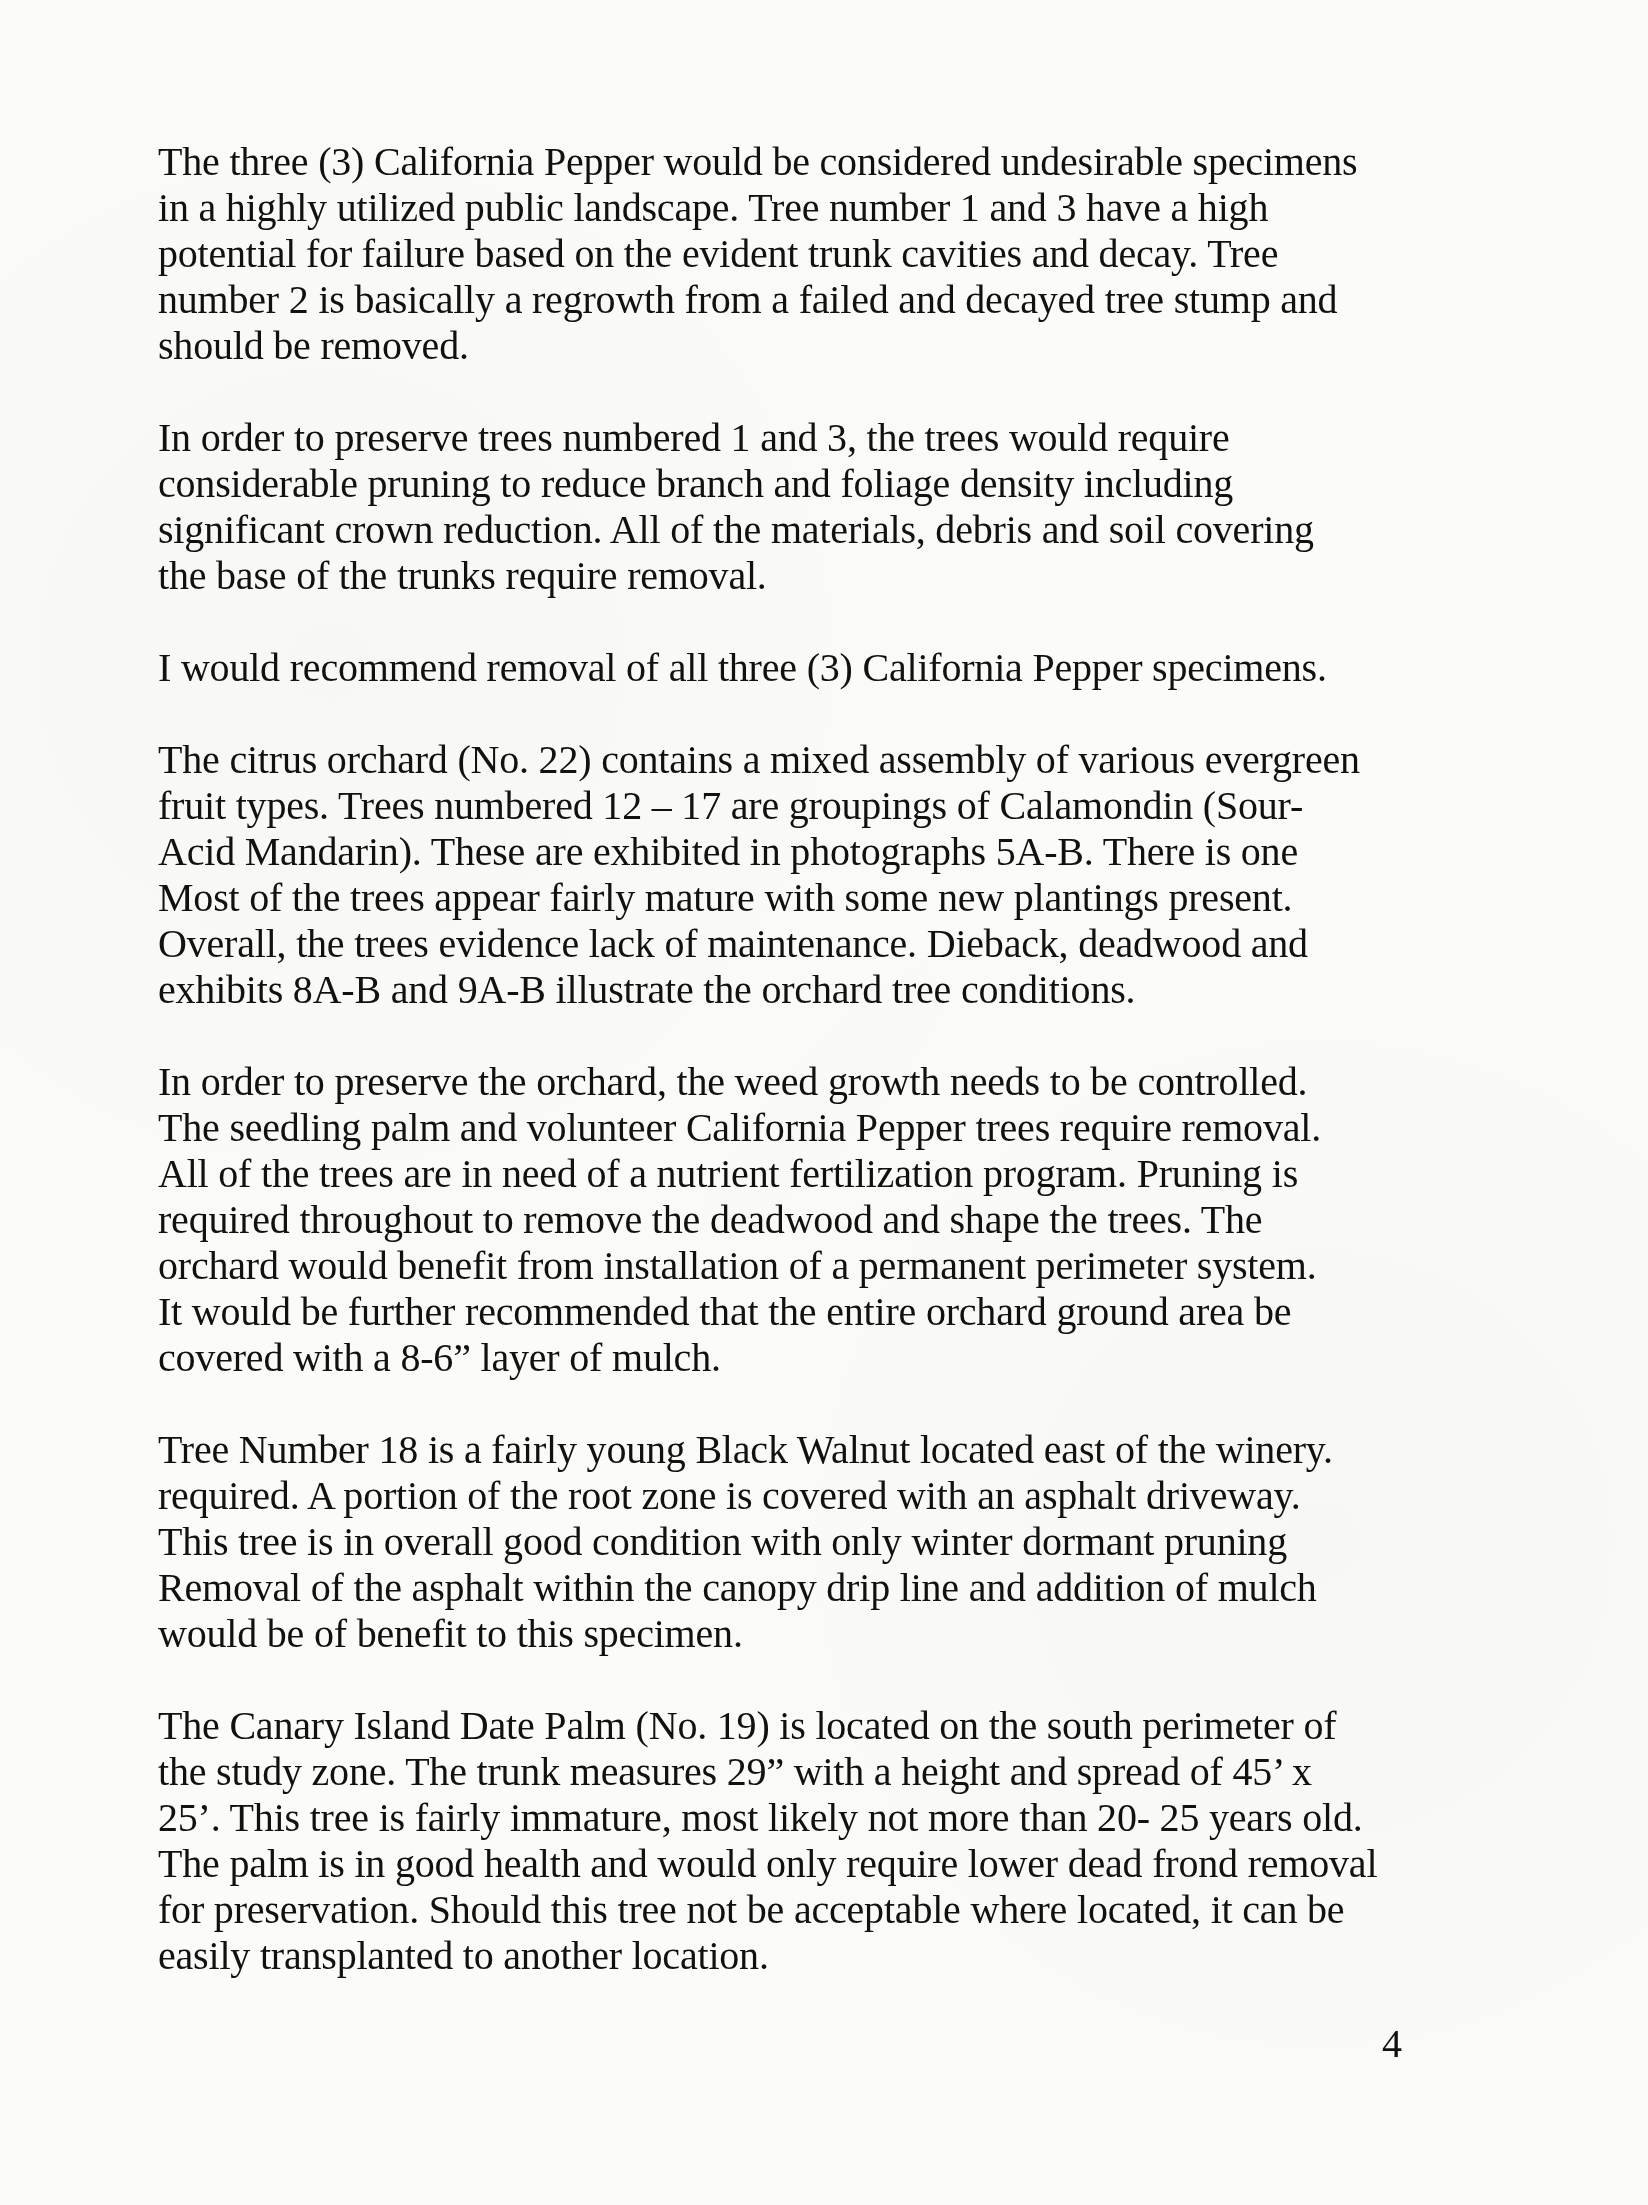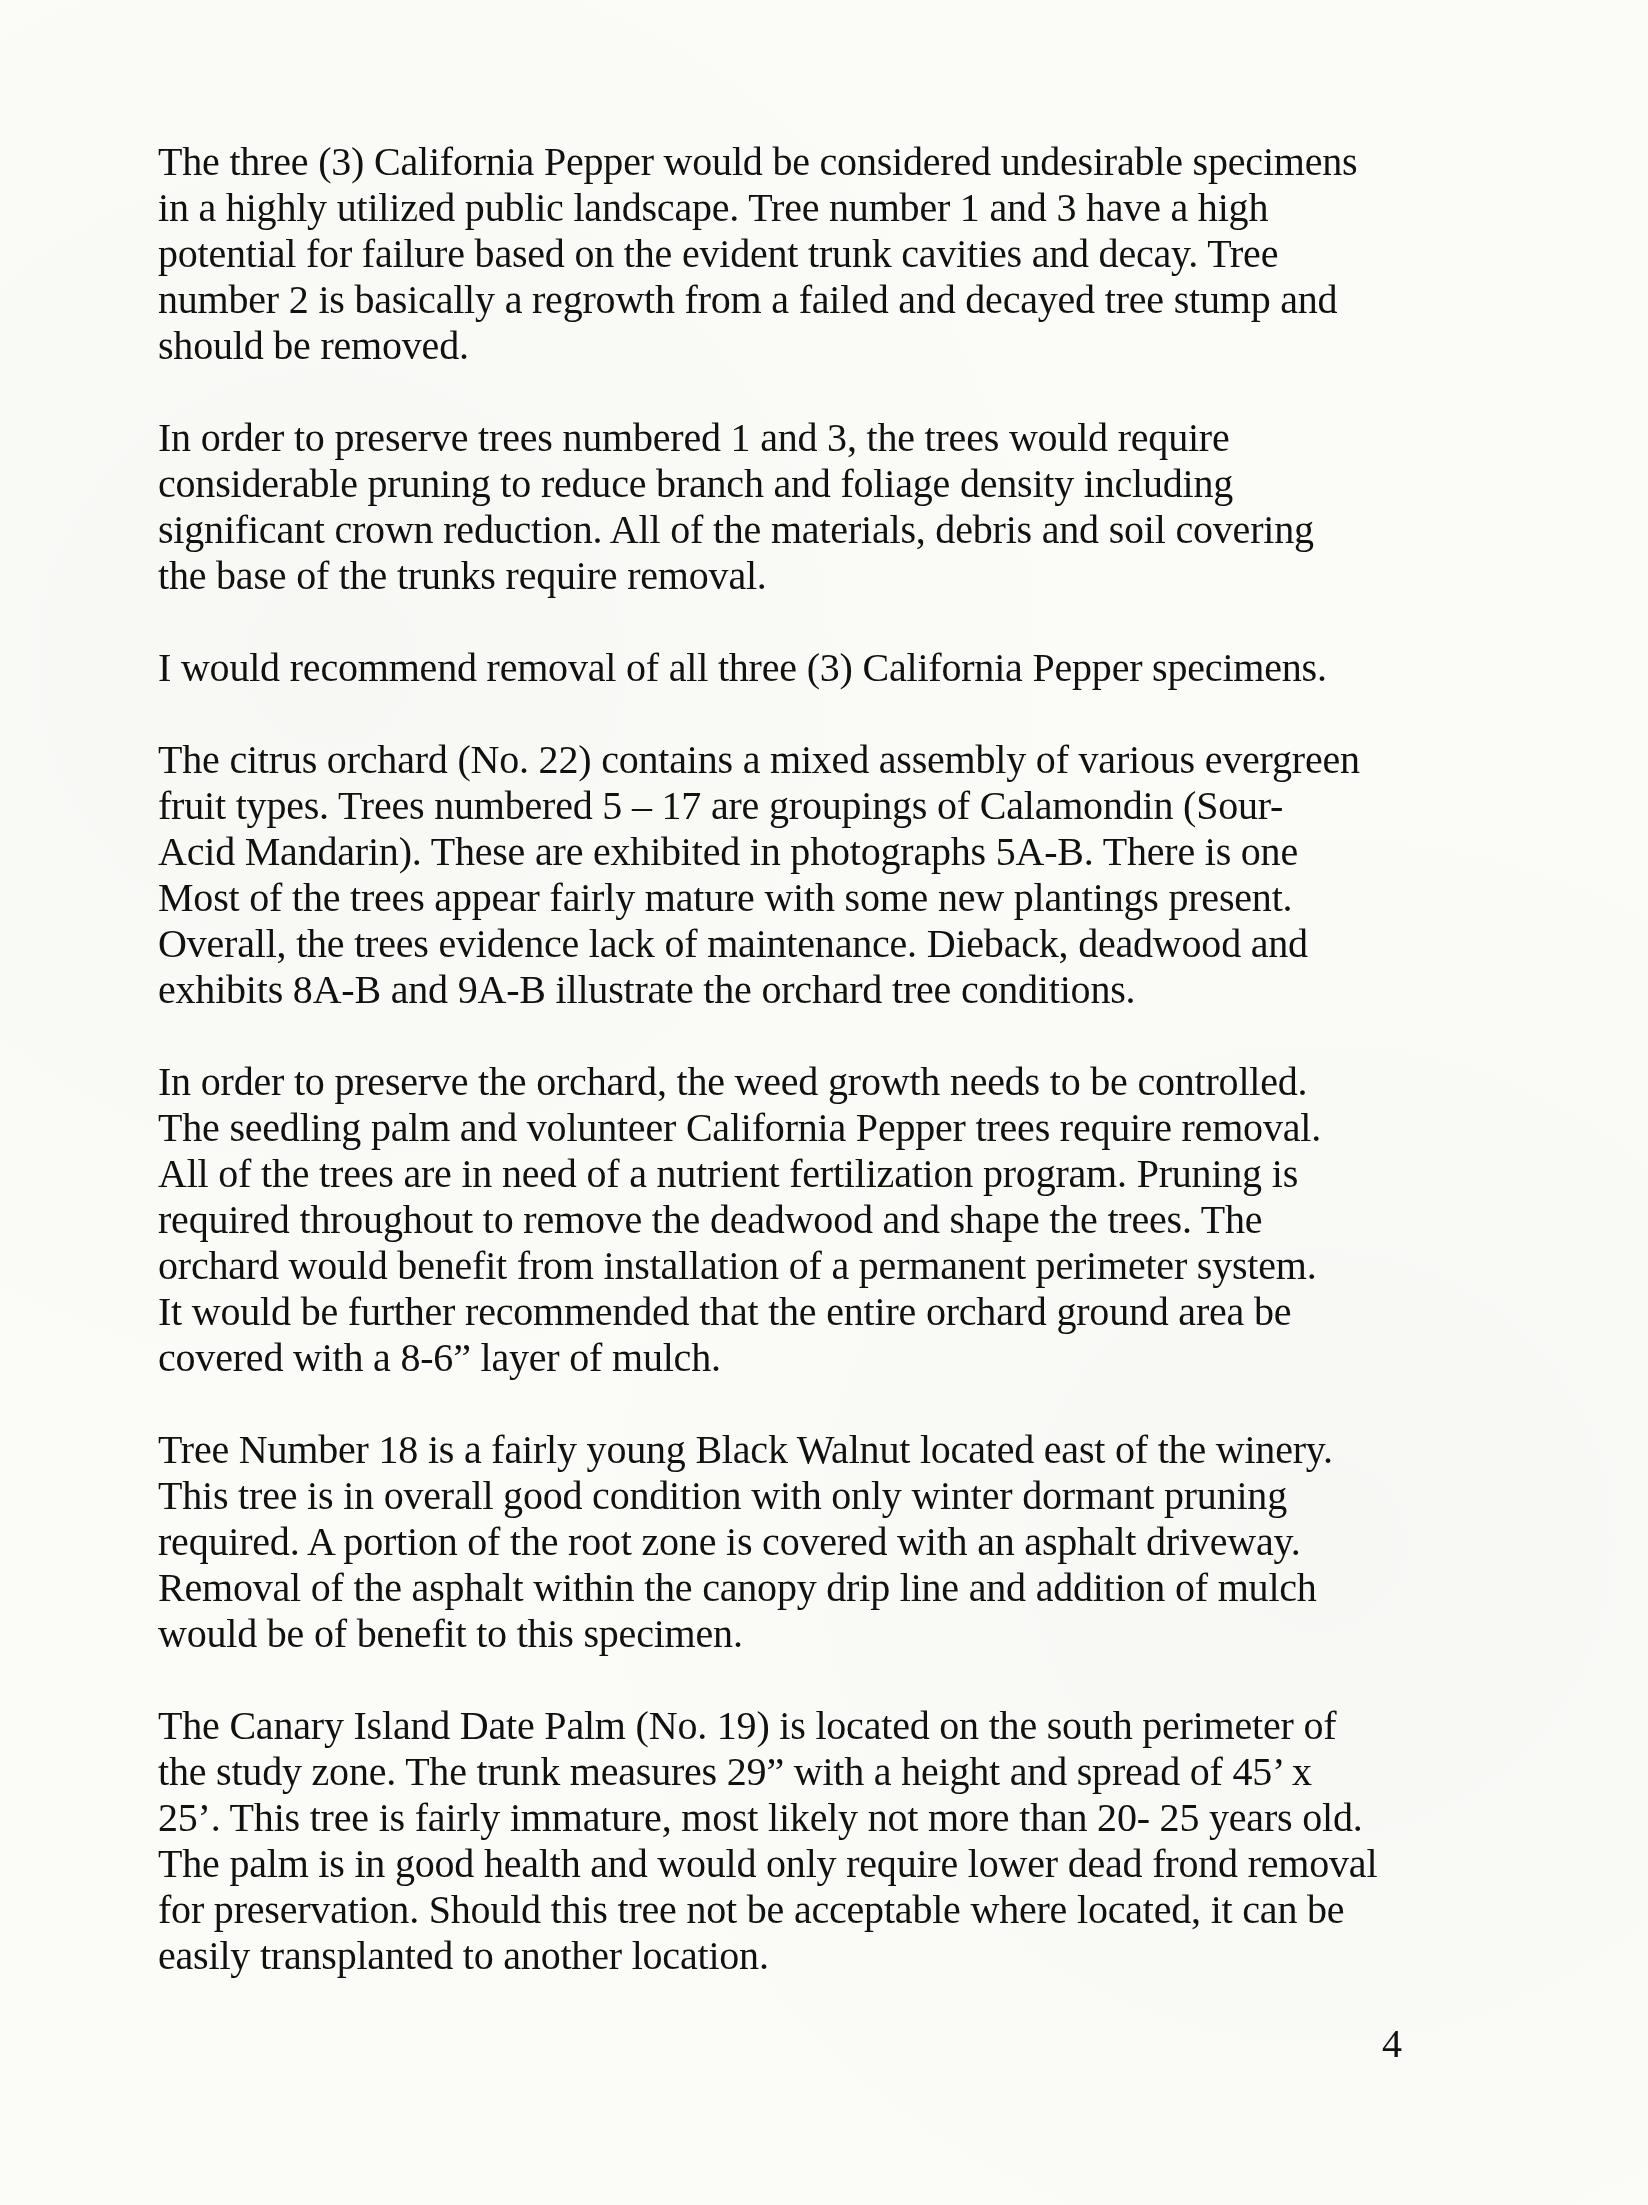--- a/index.html
+++ b/index.html
@@ -69,41 +69,41 @@
       <span class="line">significant crown reduction.  All of the materials, debris and soil covering</span>
       <span class="line">the base of the trunks require removal.</span>
     </p>
 
     <p class="para">
       <span class="line">I would recommend removal of all three (3) California Pepper specimens.</span>
     </p>
 
     <p class="para">
       <span class="line">The citrus orchard (No. 22) contains a mixed assembly of various evergreen</span>
-      <span class="line">fruit types.  Trees numbered 5 – 17 are groupings of Calamondin (Sour-</span>
+      <span class="line">fruit types.  Trees numbered 12 – 17 are groupings of Calamondin (Sour-</span>
       <span class="line">Acid Mandarin).  These are exhibited in photographs 5A-B.  There is one</span>
       <span class="line">Most of the trees appear fairly mature with some new plantings present.</span>
       <span class="line">Overall, the trees evidence lack of maintenance.  Dieback, deadwood and</span>
       <span class="line">exhibits 8A-B and 9A-B illustrate the orchard tree conditions.</span>
     </p>
 
     <p class="para">
       <span class="line">In order to preserve the orchard, the weed growth needs to be controlled.</span>
       <span class="line">The seedling palm and volunteer California Pepper trees require removal.</span>
       <span class="line">All of the trees are in need of a nutrient fertilization program.  Pruning is</span>
       <span class="line">required throughout to remove the deadwood and shape the trees.  The</span>
       <span class="line">orchard would benefit from installation of a permanent perimeter system.</span>
       <span class="line">It would be further recommended that the entire orchard ground area be</span>
       <span class="line">covered with a 8-6” layer of mulch.</span>
     </p>
 
     <p class="para">
       <span class="line">Tree Number 18 is a fairly young Black Walnut located east of the winery.</span>
+      <span class="line">required.  A portion of the root zone is covered with an asphalt driveway.</span>
       <span class="line">This tree is in overall good condition with only winter dormant pruning</span>
-      <span class="line">required.  A portion of the root zone is covered with an asphalt driveway.</span>
       <span class="line">Removal of the asphalt within the canopy drip line and addition of mulch</span>
       <span class="line">would be of benefit to this specimen.</span>
     </p>
 
     <p class="para">
       <span class="line">The Canary Island Date Palm (No. 19) is located on the south perimeter of</span>
       <span class="line">the study zone.  The trunk measures 29” with a height and spread of 45’ x</span>
       <span class="line">25’.  This tree is fairly immature, most likely not more than 20- 25 years old.</span>
       <span class="line">The palm is in good health and would only require lower dead frond removal</span>
       <span class="line">for preservation.  Should this tree not be acceptable where located, it can be</span>

